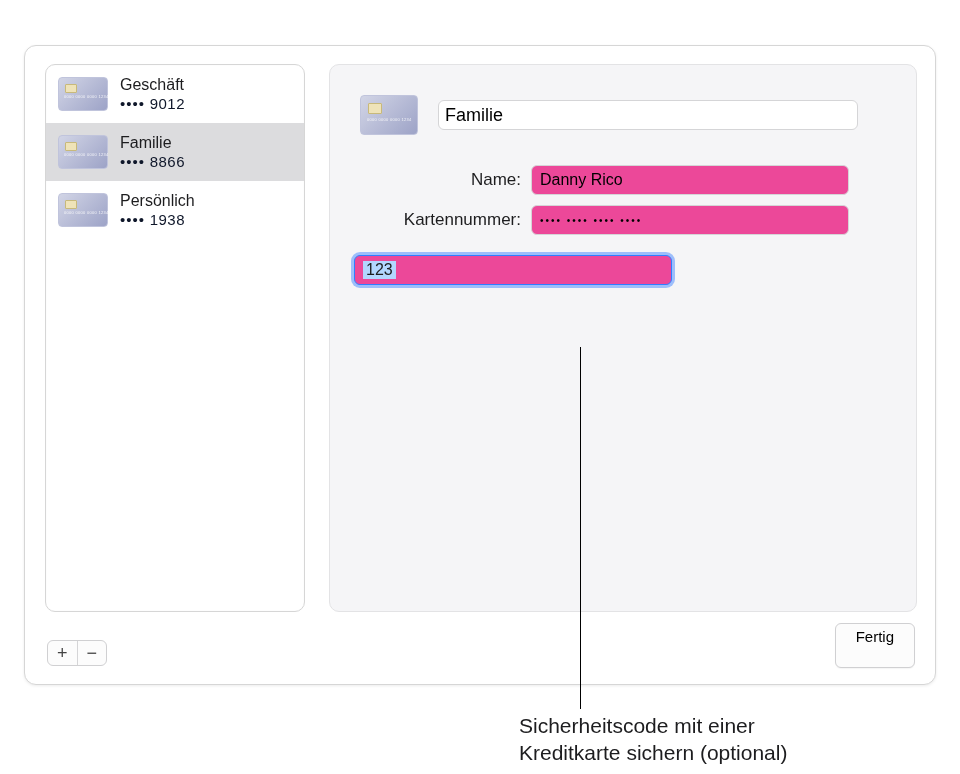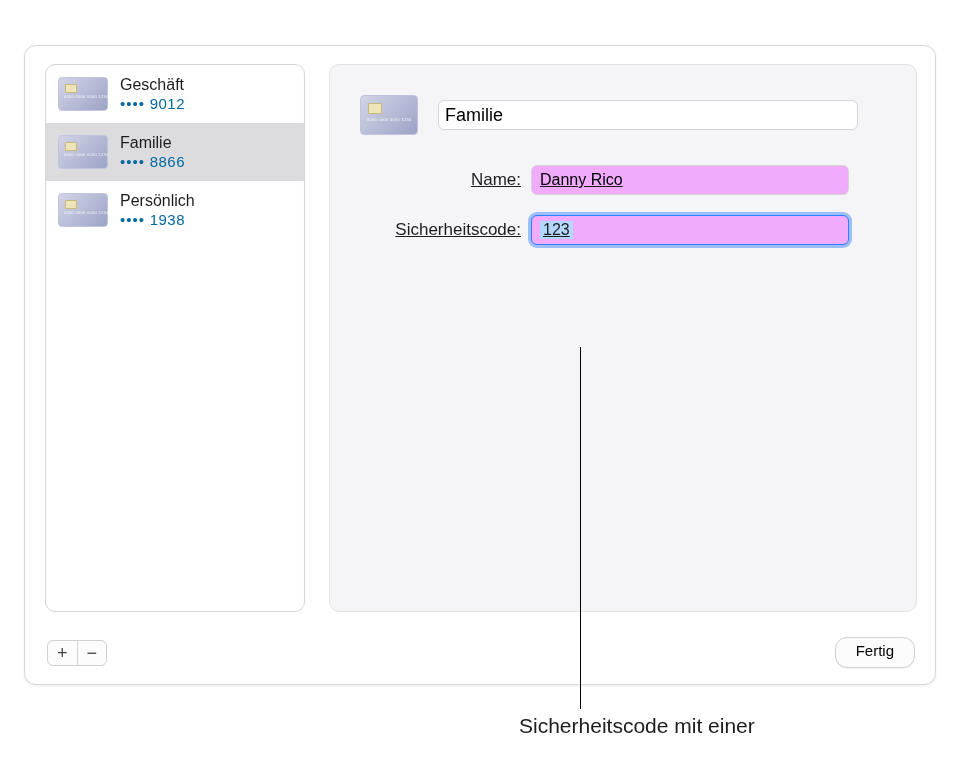--- a/index.html
+++ b/index.html
@@ -49,21 +49,21 @@
   }
   .card-item.selected {
     background: #dcdcde;
   }
   .card-title {
     font-size: 16px;
     line-height: 1.15;
   }
   .card-sub {
     font-size: 15px;
-    color: #0369a1;
+    color: #0f172a;
     letter-spacing: 0.5px;
   }
   .card-dots {
     letter-spacing: 1px;
   }
 
   
   .cc-icon {
     width: 50px;
     height: 34px;
@@ -136,35 +136,34 @@
     border-radius: 6px;
     background: #ffffff;
     width: 420px;
   }
 
   .form-row {
     display: flex;
     align-items: center;
     gap: 10px;
     margin-bottom: 10px;
-    text-decoration: underline;
   }
   .form-label {
     width: 167px;
     text-align: right;
     font-size: 17px;
     color: #1d1d1f;
   }
   .form-input {
     width: 318px;
     height: 30px;
     padding: 3px 8px;
     border: 1px solid #d5d5d7;
     border-radius: 6px;
-    background: #f0abfc;
+    background: #ec4899;
     font-size: 16px;
   }
   .form-input.masked {
     font-size: 10px;
     letter-spacing: 2px;
     color: #000;
   }
   .form-input.focused {
     outline: none;
     border: 1px solid #2f7fff;
@@ -200,24 +199,24 @@
   }
   .add-remove button:first-child {
     border-right:1px solid #d5d5d7;
   }
 
   .done-btn {
     position: absolute;
     right: 20px;
     bottom: 16px;
     border: 1px solid #d0d0d2;
-    border-radius: 12px;
+    border-radius: 6px;
     background: #fcfcfc;
     font-size: 15px;
-    padding: 4px 20px 8px;
+    padding: 4px 20px 22px;
     cursor: pointer;
     box-shadow: 0 1px 1px rgba(0,0,0,0.04);
   }
 
   
   .callout-line {
     position: absolute;
     left: 580px;
     top: 347px;
     width: 1px;
@@ -280,38 +279,42 @@
     <div class="title-row">
       <div class="big-cc"></div>
       <input class="title-input" value="Familie" style="">
     </div>
 
     <div class="form-row">
       <div class="form-label">Name:</div>
       <input class="form-input" value="Danny Rico" style="">
     </div>
 
-
     <div class="form-row">
+      <div class="form-label">Kartennummer:</div>
+      <input class="form-input masked" value="•••• •••• •••• ••••" style="">
     </div>
 
     <div class="form-row">
-      <div class="form-label">Sicherheitscode:</div>
+    </div>
+
+    <div class="form-row">
       <div class="form-input focused" style="display:flex;align-items:center;">
         <span class="selected-text">123</span>
       </div>
     </div>
 
   </div>
 
   <div class="add-remove">
     <button>+</button>
     <button>−</button>
   </div>
 
   <button class="done-btn">Fertig</button>
 
 </div>
 
 <div class="callout-line"></div>
 <div class="annotation">
   <span>Sicherheitscode mit einer</span><br>
+  <span>Kreditkarte sichern (optional)</span>
 </div>
 
 </body></html>

